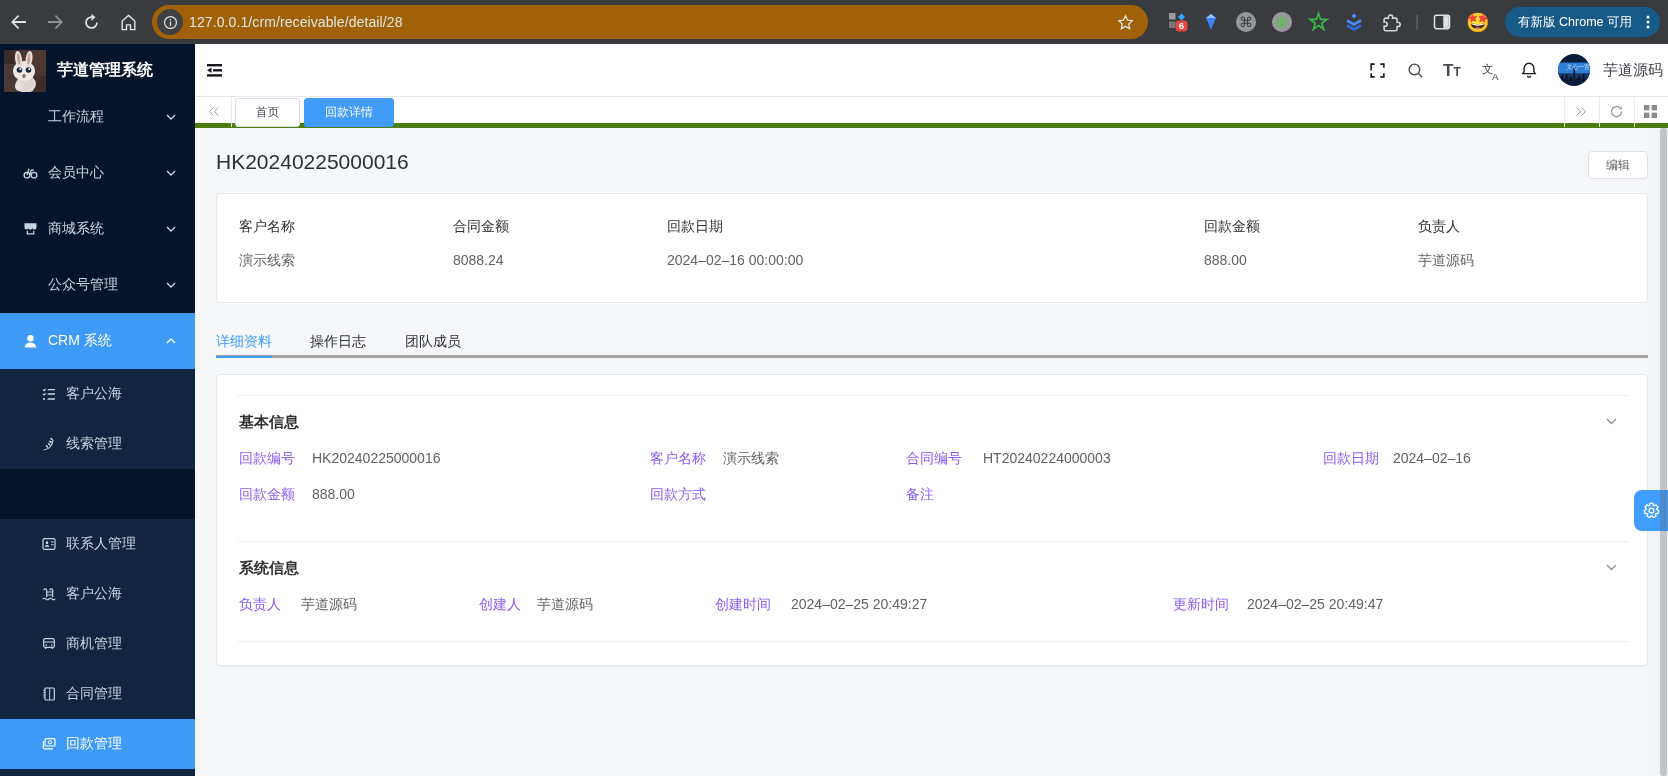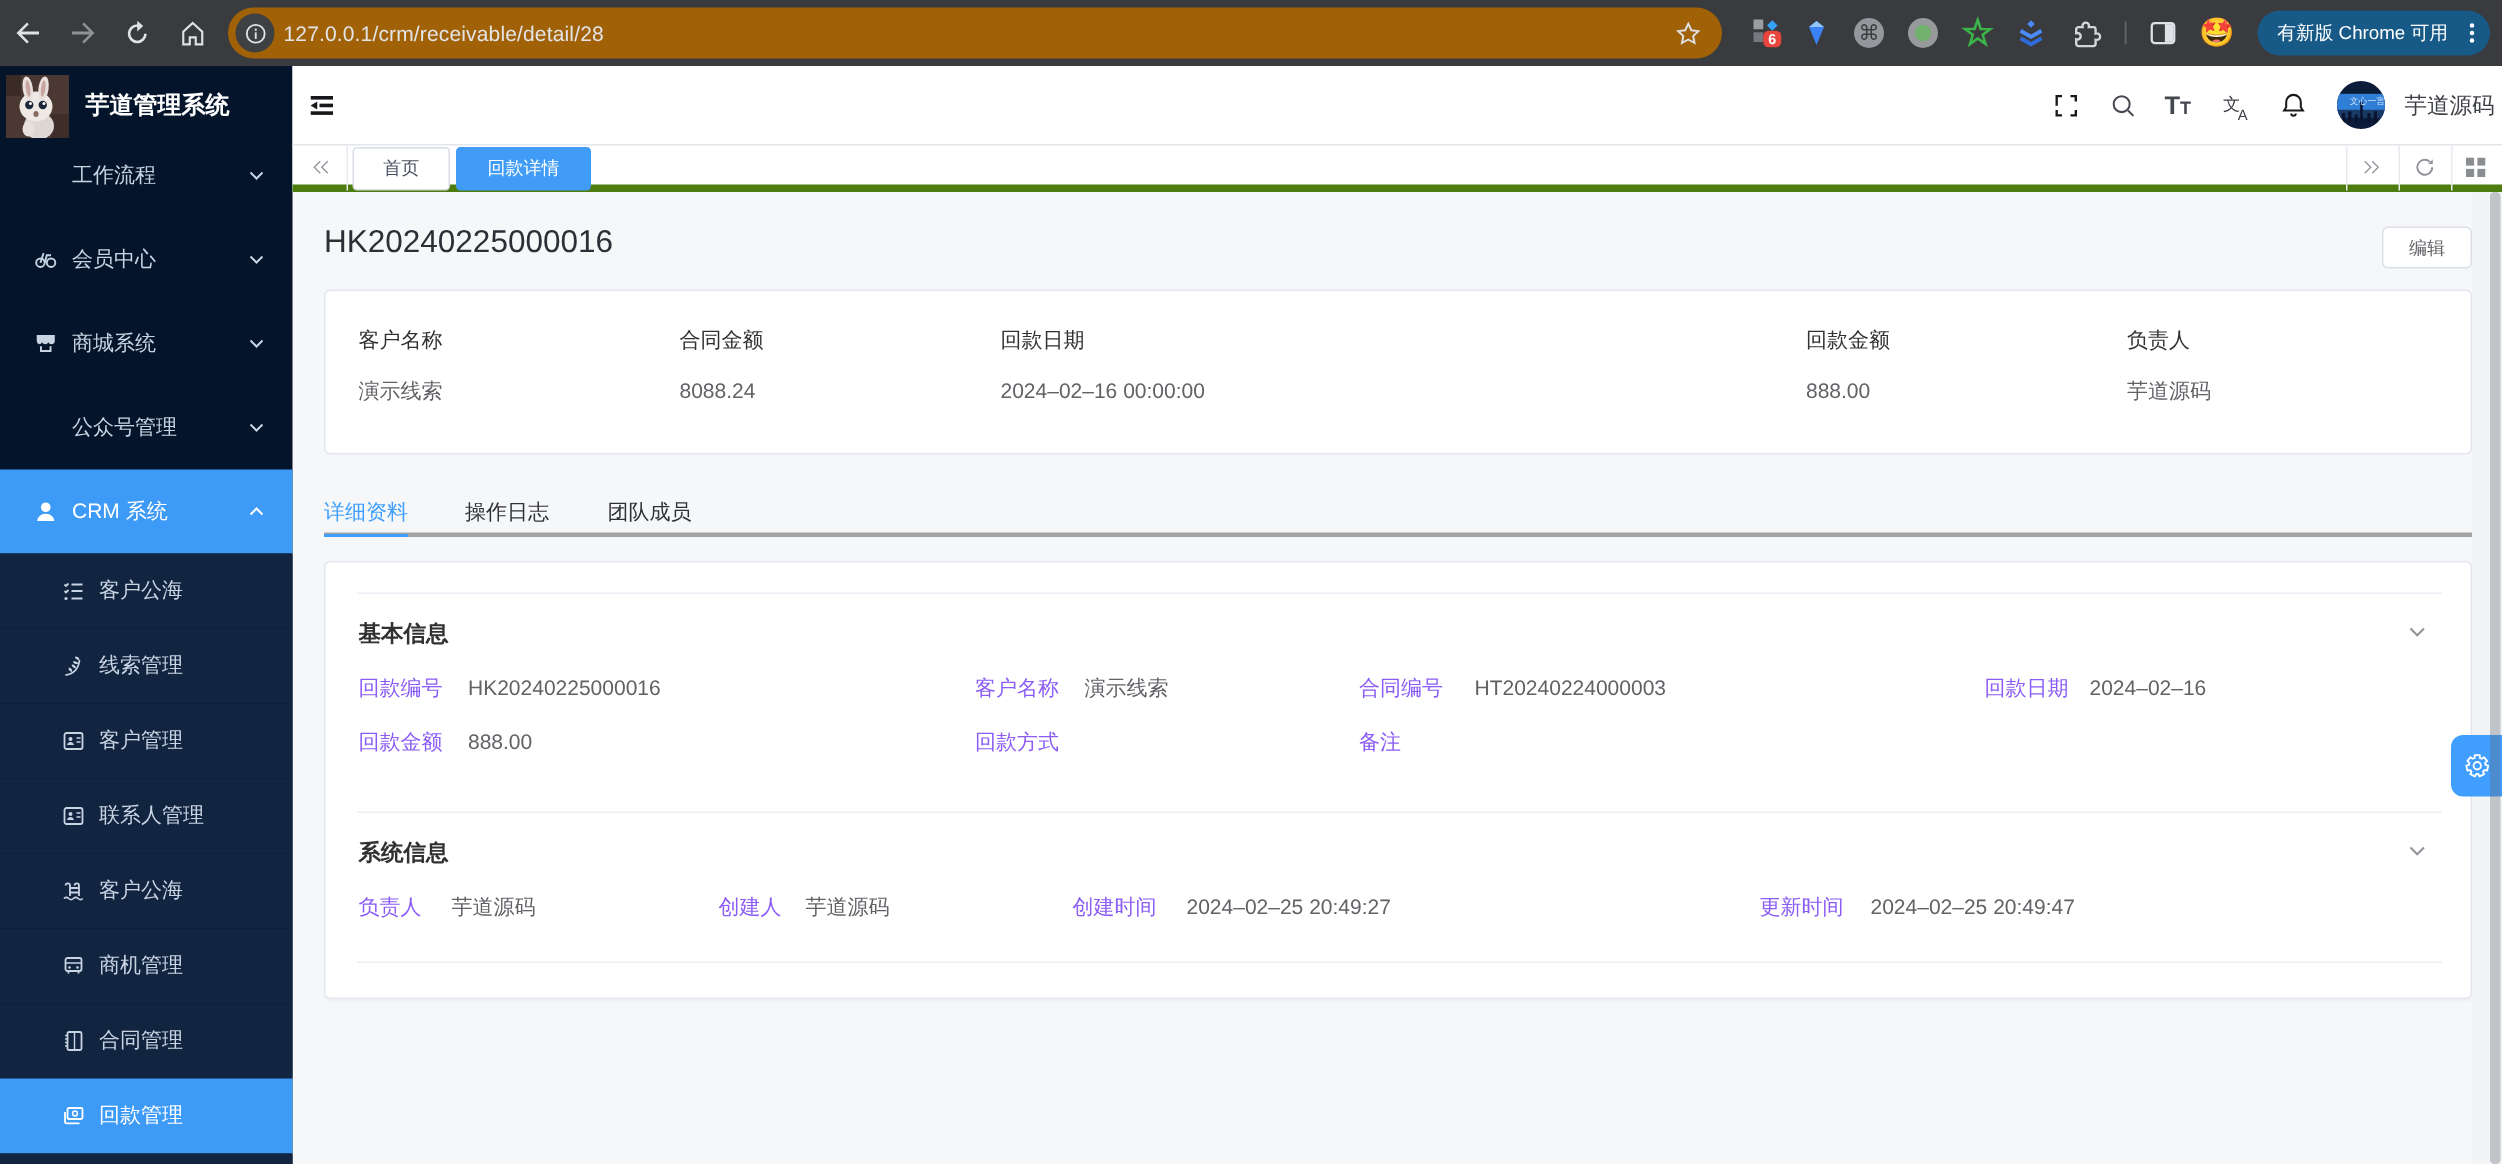--- a/index.html
+++ b/index.html
@@ -235,29 +235,20 @@
   <div class="sitem" style="top:375px;">
     <svg class="ic" width="16" height="16" viewBox="0 0 24 24">
         <path d="M4 21c8-1 13-6 14-15" fill="none" stroke="#c9d4e3" stroke-width="1.8"></path>
         <path d="M18 6c-3 0-4.5-1.5-4.5-3.5C16 2.5 18 3.5 18 6z" fill="#c9d4e3"></path>
         <path d="M17 10c-3.2.4-5-.6-5.6-2.6 2.6-.8 4.8.2 5.6 2.6z" fill="#c9d4e3"></path>
         <path d="M14.5 14.5c-3-.6-4.4-2-4.3-4.1 2.7-.2 4.4 1.5 4.3 4.1z" fill="#c9d4e3"></path>
         <path d="M10.5 18c-2.8-1-3.8-2.6-3.3-4.6 2.6.3 3.9 2 3.3 4.6z" fill="#c9d4e3"></path>
       </svg>
     <span class="txt">线索管理</span>
   </div>
-  <div class="sitem" style="top:425px;">
-    <svg class="ic" width="16" height="16" viewBox="0 0 24 24">
-        <rect x="3" y="4" width="18" height="16" rx="2" fill="none" stroke="#c9d4e3" stroke-width="1.8"></rect>
-        <circle cx="9" cy="10" r="2" fill="#c9d4e3"></circle>
-        <path d="M5.5 16c.5-2 2-3 3.5-3s3 1 3.5 3z" fill="#c9d4e3"></path>
-        <path d="M15 9h4M15 13h4" stroke="#c9d4e3" stroke-width="1.6"></path>
-      </svg>
-    <span class="txt">客户管理</span>
-  </div>
   <div class="sitem" style="top:475px;">
     <svg class="ic" width="16" height="16" viewBox="0 0 24 24">
         <rect x="3" y="4" width="18" height="16" rx="2" fill="none" stroke="#c9d4e3" stroke-width="1.8"></rect>
         <circle cx="9" cy="10" r="2" fill="#c9d4e3"></circle>
         <path d="M5.5 16c.5-2 2-3 3.5-3s3 1 3.5 3z" fill="#c9d4e3"></path>
         <path d="M15 9h4M15 13h4" stroke="#c9d4e3" stroke-width="1.6"></path>
       </svg>
     <span class="txt">联系人管理</span>
   </div>
   <div class="sitem" style="top:525px;">

